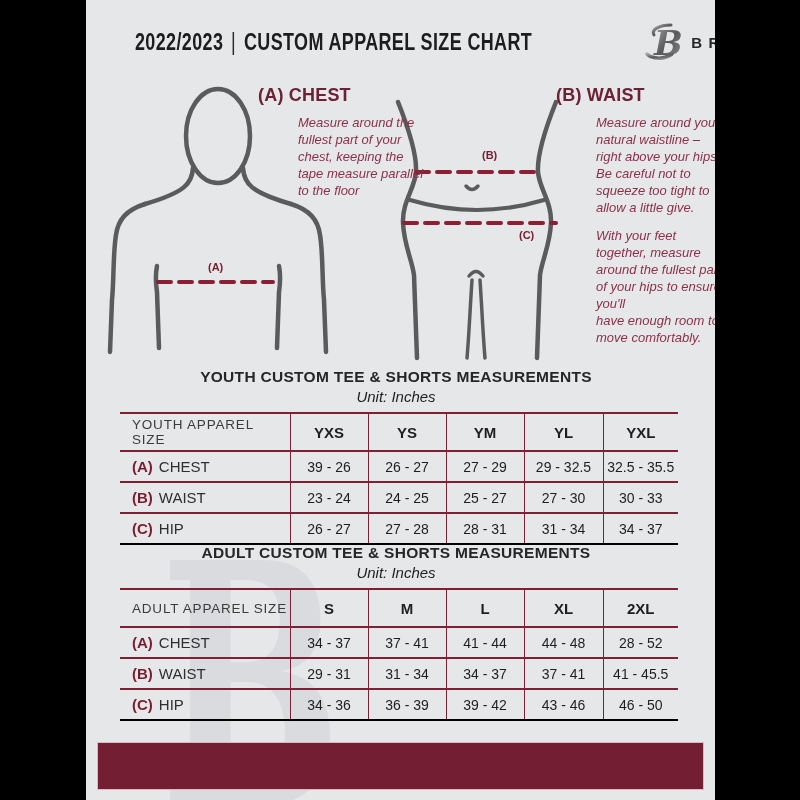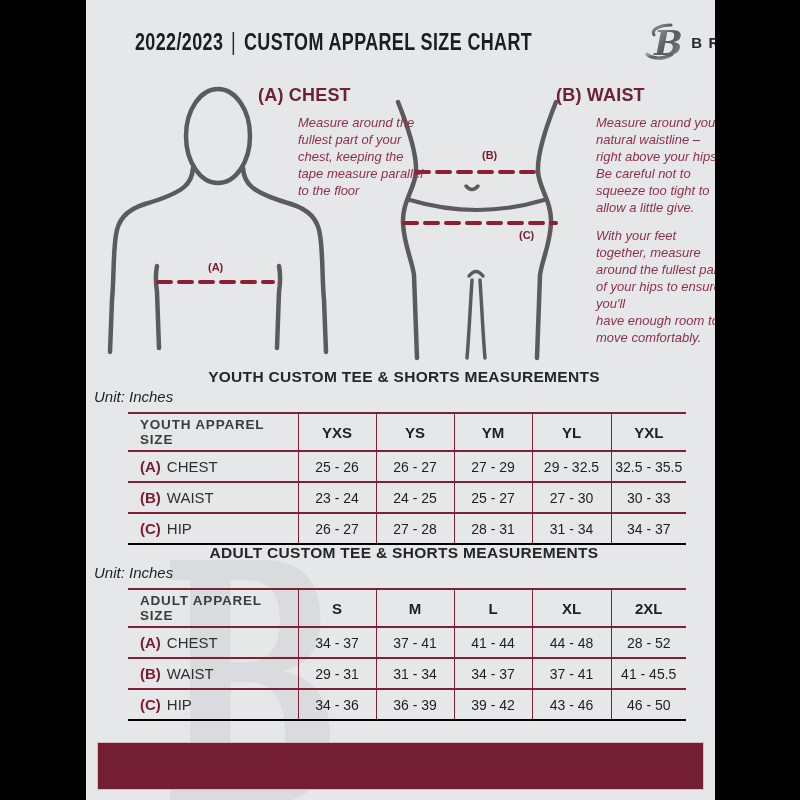--- a/index.html
+++ b/index.html
@@ -38,40 +38,40 @@
   .note{position:absolute;z-index:1;}
   .note-heading{font-size:18px;font-weight:700;color:#6e2034;letter-spacing:.2px;}
   .note-text{
     margin-top:8px;font-size:13px;font-style:italic;font-weight:500;
     color:#8c3049;line-height:17px;white-space:pre-line;margin-left:40px;
   }
   .marker{
     position:absolute;z-index:1;font-size:11px;font-weight:700;color:#7a1c30;
   }
   
-  .size-section{position:absolute;left:8px;width:620px;z-index:1;}
+  .size-section{position:absolute;left:0;width:620px;z-index:1;}
   .tbl-title{
     text-align:center;font-size:15.5px;font-weight:700;color:#262626;
     letter-spacing:.3px;
   }
   .tbl-unit{
-    font-size:15px;font-style:italic;font-weight:500;
+    text-align:center;font-size:15px;font-style:italic;font-weight:500;
     color:#1f1f1f;margin-top:2px;
   }
   table.size-table{
     margin:7px 0 0 34px;border-collapse:collapse;width:558px;
     table-layout:fixed;background:transparent;
   }
   .size-table th,.size-table td{padding:0;border-left:1.5px solid #7e2136;}
   .size-table tr>*:first-child{border-left:none;}
   .size-table thead tr>*{border-top:2.5px solid #7e2136;height:36px;}
   .size-table tbody tr>*{border-top:2px solid #7e2136;height:29px;}
   .size-table tbody tr:last-child>*{border-bottom:2px solid #000000;}
   th.size-label-cell{
-    text-align:left;padding-left:12px;font-weight:700;font-size:13.5px;
+    text-align:left;padding-left:12px;font-weight:400;font-size:13.5px;
     color:#3c3c3e;letter-spacing:.8px;
   }
   th.size-head{font-size:15px;font-weight:700;color:#1f1f21;text-align:center;margin-left:17px;}
   td.row-label{padding-left:12px;font-size:15px;color:#2f2f31;text-align:left;}
   td.row-label .prefix{font-weight:700;color:#7a1c30;margin-right:6px;}
   td.val{text-align:center;font-size:14px;font-weight:500;color:#1e1e20;}
   
   .footer-bar{
     position:absolute;left:11px;top:742px;width:605px;height:46px;z-index:2;
     background:#731e32;border:1px solid #d9bac1;
@@ -178,21 +178,21 @@
           <th class="size-head">YXS</th>
           <th class="size-head">YS</th>
           <th class="size-head">YM</th>
           <th class="size-head">YL</th>
           <th class="size-head">YXL</th>
         </tr>
       </thead>
       <tbody>
         <tr>
           <td class="row-label"><span class="prefix">(A)</span><span>CHEST</span></td>
-          <td class="val">25 - 26</td>
+          <td class="val">39 - 26</td>
           <td class="val">26 - 27</td>
           <td class="val">27 - 29</td>
           <td class="val">29 - 32.5</td>
           <td class="val">32.5 - 35.5</td>
         </tr>
         <tr>
           <td class="row-label"><span class="prefix">(B)</span><span>WAIST</span></td>
           <td class="val">23 - 24</td>
           <td class="val">24 - 25</td>
           <td class="val">25 - 27</td>

